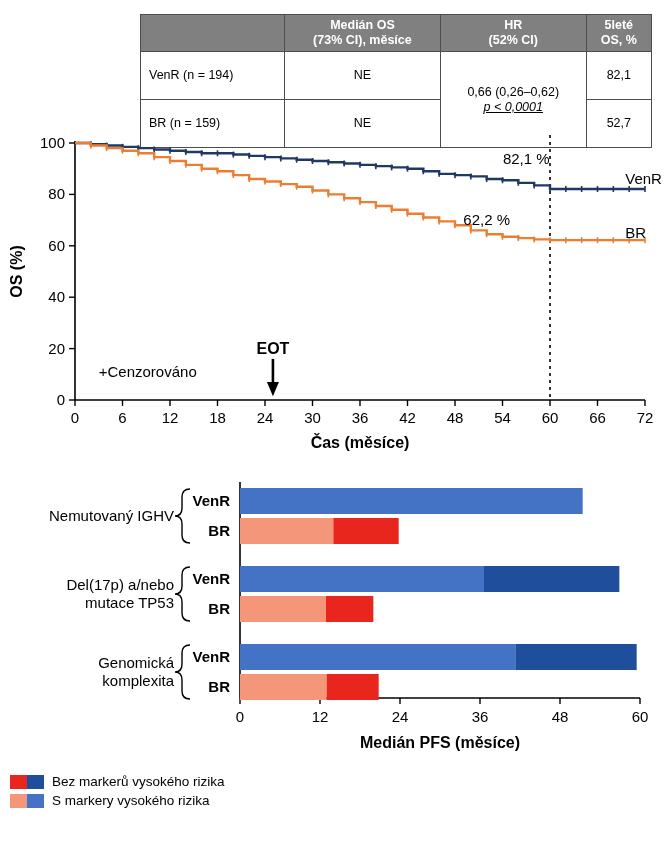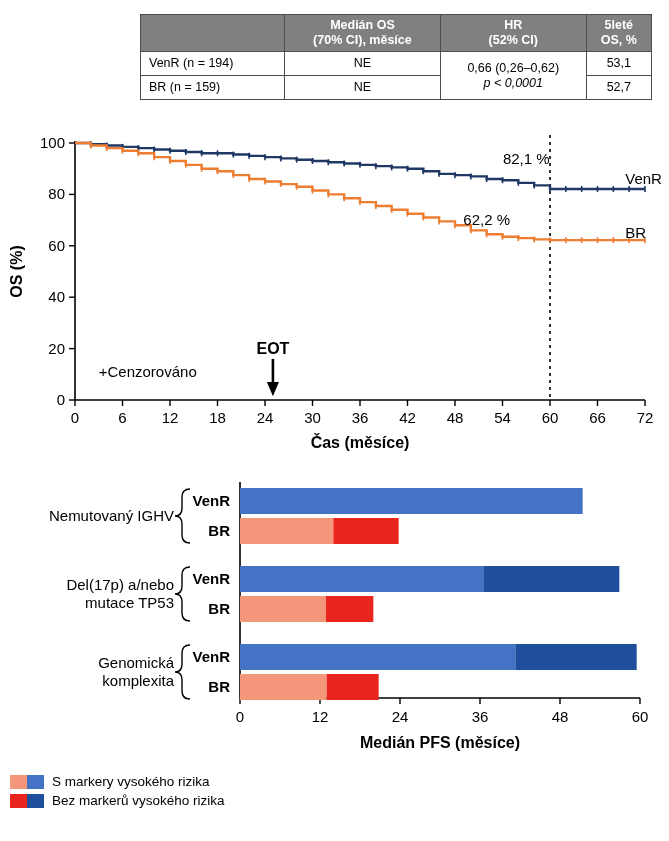--- a/index.html
+++ b/index.html
@@ -13,26 +13,26 @@
   }
   
   .table-wrap{position:absolute;left:140px;top:14px;width:512px;border-radius:26px;}
   table.summary{border-collapse:collapse;width:100%;}
   table.summary th{
     background:#808080;color:#fff;font-size:12.5px;font-weight:bold;
     border:1px solid #4d4d4d;padding:3px 4px;line-height:1.2;text-align:center;
     vertical-align:middle;
   }
   table.summary td{
-    border:1px solid #4d4d4d;font-size:12.5px;padding:4px 4px;text-align:center;
+    border:1px solid #4d4d4d;font-size:12.5px;padding:16px 4px;text-align:center;
     line-height:1.2;
   }
   table.summary td.left{text-align:left;padding-left:8px;}
   th.c0{width:135px;background:#fff;border-color:#fff;border-top-color:#fff;border-left-color:#fff;}
-  .ital{font-style:italic;}
+  .ital{font-style:italic;text-decoration:underline;}
   
   #km{position:absolute;left:0px;top:128px;width:669px;height:330px;}
   
   #bars{position:absolute;left:0px;top:470px;width:669px;height:300px;}
   
   .legend{position:absolute;left:10px;top:774px;font-size:13.5px;}
   .legend .row{display:flex;align-items:center;margin-bottom:4px;}
   .legend .sw{width:34px;height:14px;margin-right:8px;display:flex;}
   .legend .sw i{display:block;height:100%;flex:1;}
   text{font-family:"Liberation Sans", sans-serif;}
@@ -40,41 +40,41 @@
 </head>
 <body>
 
 <div class="table-wrap">
   <table class="summary">
     <thead>
       <tr>
         <th class="c0"></th>
         <th>
           <div>Medián OS</div>
-          <div>(70% CI), měsíce</div>
+          <div>(73% CI), měsíce</div>
         </th>
         <th>
           <div>HR</div>
           <div>(52% CI)</div>
         </th>
         <th>
           <div>5leté</div>
           <div>OS, %</div>
         </th>
       </tr>
     </thead>
     <tbody>
       <tr>
         <td class="left">VenR (n = 194)</td>
         <td>NE</td>
         <td rowspan="2">
           <div>0,66 (0,26–0,62)</div>
           <div class="ital">p &lt; 0,0001</div>
         </td>
-        <td>53,1</td>
+        <td>82,1</td>
       </tr>
       <tr>
         <td class="left">BR (n = 159)</td>
         <td>NE</td>
         <td>52,7</td>
       </tr>
     </tbody>
   </table>
 </div>
 
@@ -249,25 +249,25 @@
       <text x="230" y="222" text-anchor="end" font-size="15" font-weight="bold">BR</text>
       <path d="M190,175 q-8,0 -8,8 L182,194 q0,8 -7,8 q7,0 7,8 L182,221 q0,8 8,8" fill="none" stroke="#000" stroke-width="1.4"></path>
       <text x="174" y="198" text-anchor="end" font-size="15">Genomická</text>
       <text x="174" y="216" text-anchor="end" font-size="15">komplexita</text>
     </g>
 </svg>
 
 <div class="legend">
   <div class="row">
     <span class="sw">
+      <i style="background:#e8261d"></i>
+        <i style="background:#1f4e9c"></i>
+    </span>
+    <span>Bez markerů vysokého rizika</span>
+  </div>
+  <div class="row">
+    <span class="sw">
       <i style="background:#f4967a"></i>
         <i style="background:#4472c4"></i>
     </span>
     <span>S markery vysokého rizika</span>
   </div>
-  <div class="row">
-    <span class="sw">
-      <i style="background:#e8261d"></i>
-        <i style="background:#1f4e9c"></i>
-    </span>
-    <span>Bez markerů vysokého rizika</span>
-  </div>
 </div>
 
 </body></html>

